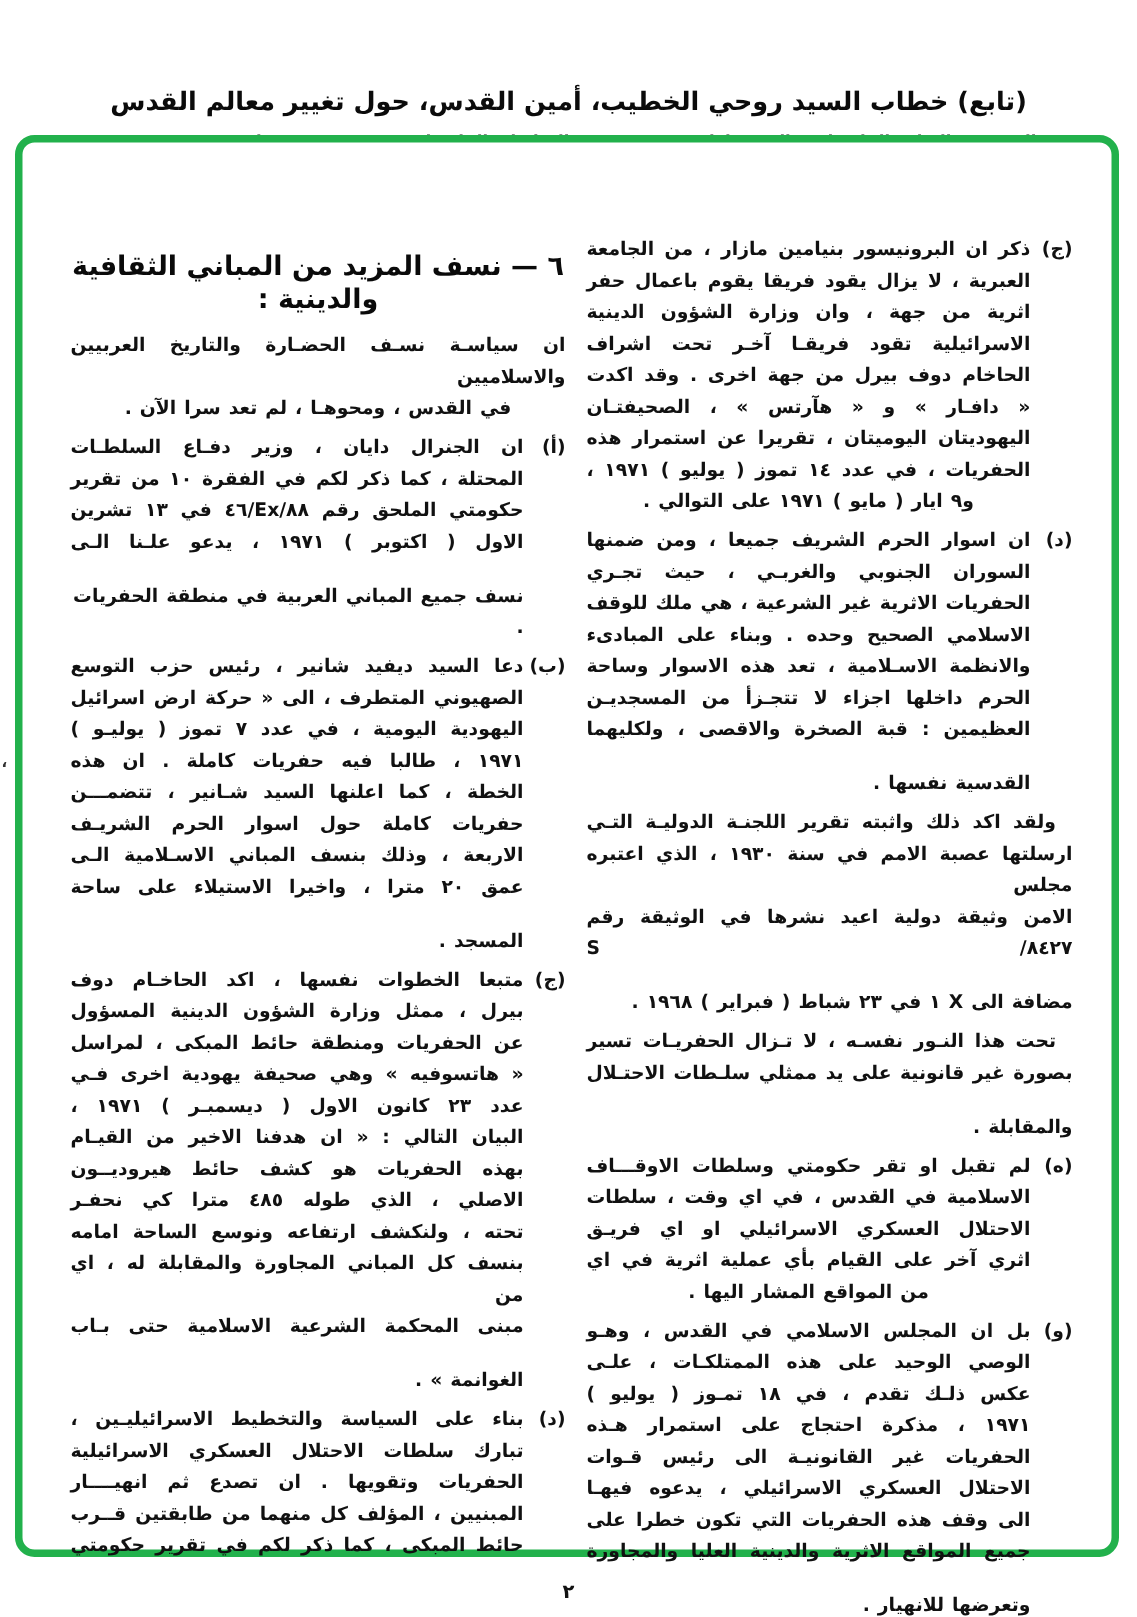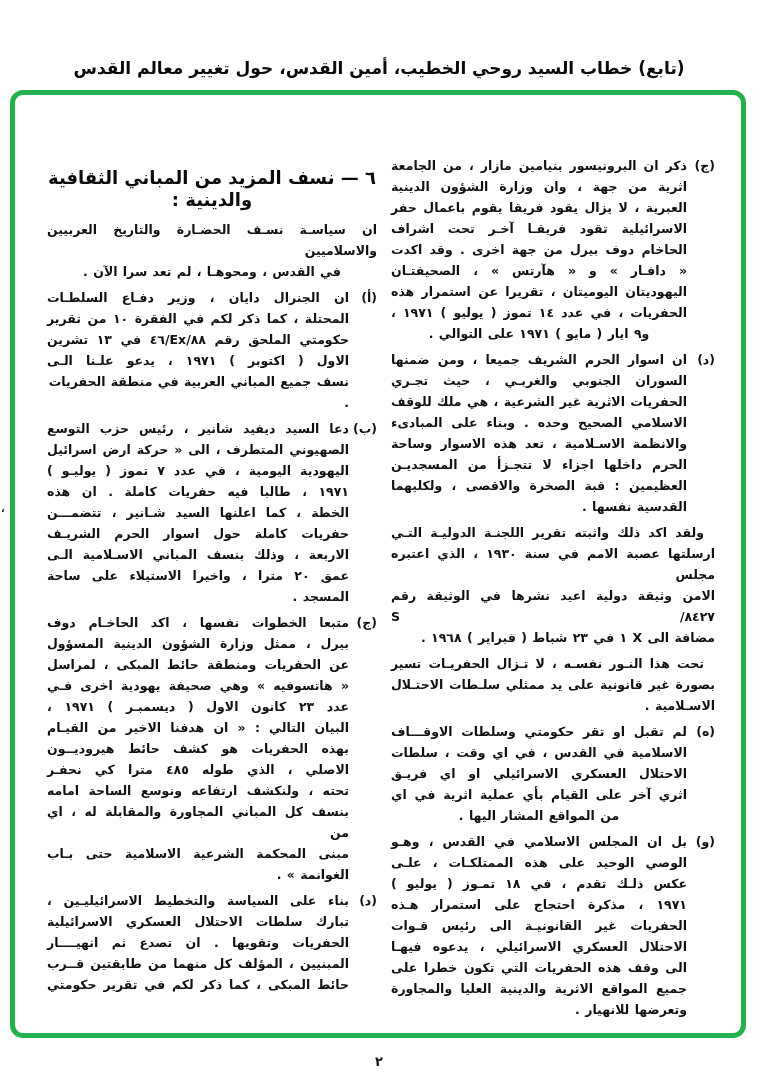--- a/index.html
+++ b/index.html
@@ -41,21 +41,21 @@
     flex:0 0 28px;width:28px;
     font-size:12.5px;font-weight:bold;line-height:21px;
     text-align:right;
   }
   .body{flex:1 1 auto;min-width:0;}
   .line{
     font-size:12.5px;font-weight:bold;line-height:21px;
     text-align:justify;text-align-last:justify;
     word-spacing:1px;
   }
-  .line.end{text-align-last:auto;text-align:right;}
+  .line.end{text-align-last:auto;text-align:right;margin-top:15px;}
   .line.center{text-align:center;text-align-last:center;}
   .line.indent{padding-right:11px;}
   .para{width:100%;}
   .page-number{
     position:absolute;top:1054px;left:0;right:0;
     text-align:center;font-size:13px;font-weight:bold;color:#111;
   }
   .artifact{
     position:absolute;top:503px;left:1px;
     font-size:10px;color:#333;font-weight:bold;
@@ -69,22 +69,22 @@
   <div class="doc-source">المصدر : "الوثائق الفلسطينية العربية لعام ١٩٧١، مؤسسة الدراسات الفلسطينية، بيروت، مج ٧، ط ١، ص ٨١٠ — ٨١٤"</div>
 </div>
 
 <div class="green-box">
   <div class="columns">
     <div class="col col-first" id="col-first">
         <div class="item block">
           <span class="marker">(ج)</span>
           <div class="body">
             <div class="line">ذكر ان البرونيسور بنيامين مازار ، من الجامعة</div>
+            <div class="line">العبرية ، لا يزال يقود فريقا يقوم باعمال حفر</div>
             <div class="line">اثرية من جهة ، وان وزارة الشؤون الدينية</div>
-            <div class="line">العبرية ، لا يزال يقود فريقا يقوم باعمال حفر</div>
             <div class="line">الاسرائيلية تقود فريقـا آخـر تحت اشراف</div>
             <div class="line">الحاخام دوف بيرل من جهة اخرى . وقد اكدت</div>
             <div class="line">« دافـار » و « هآرتس » ، الصحيفتـان</div>
             <div class="line">اليهوديتان اليوميتان ، تقريرا عن استمرار هذه</div>
             <div class="line">الحفريات ، في عدد ١٤ تموز ( يوليو ) ١٩٧١ ،</div>
             <div class="line center">و٩ ايار ( مايو ) ١٩٧١ على التوالي .</div>
           </div>
         </div>
         <div class="item block">
           <span class="marker">(د)</span>
@@ -101,21 +101,21 @@
         </div>
         <div class="para block">
           <div class="line indent">ولقد اكد ذلك واثبته تقرير اللجنـة الدوليـة التـي</div>
           <div class="line">ارسلتها عصبة الامم في سنة ١٩٣٠ ، الذي اعتبره مجلس</div>
           <div class="line">الامن وثيقة دولية اعيد نشرها في الوثيقة رقم ٨٤٢٧/ S</div>
           <div class="line end">مضافة الى X ١ في ٢٣ شباط ( فبراير ) ١٩٦٨ .</div>
         </div>
         <div class="para block">
           <div class="line indent">تحت هذا النـور نفسـه ، لا تـزال الحفريـات تسير</div>
           <div class="line">بصورة غير قانونية على يد ممثلي سلـطات الاحتـلال</div>
-          <div class="line end">الاسـلامية .</div>
+          <div class="line end">والمقابلة .</div>
         </div>
         <div class="item block">
           <span class="marker">(ه)</span>
           <div class="body">
             <div class="line">لم تقبل او تقر حكومتي وسلطات الاوقـــاف</div>
             <div class="line">الاسلامية في القدس ، في اي وقت ، سلطات</div>
             <div class="line">الاحتلال العسكري الاسرائيلي او اي فريـق</div>
             <div class="line">اثري آخر على القيام بأي عملية اثرية في اي</div>
             <div class="line center">من المواقع المشار اليها .</div>
           </div>

